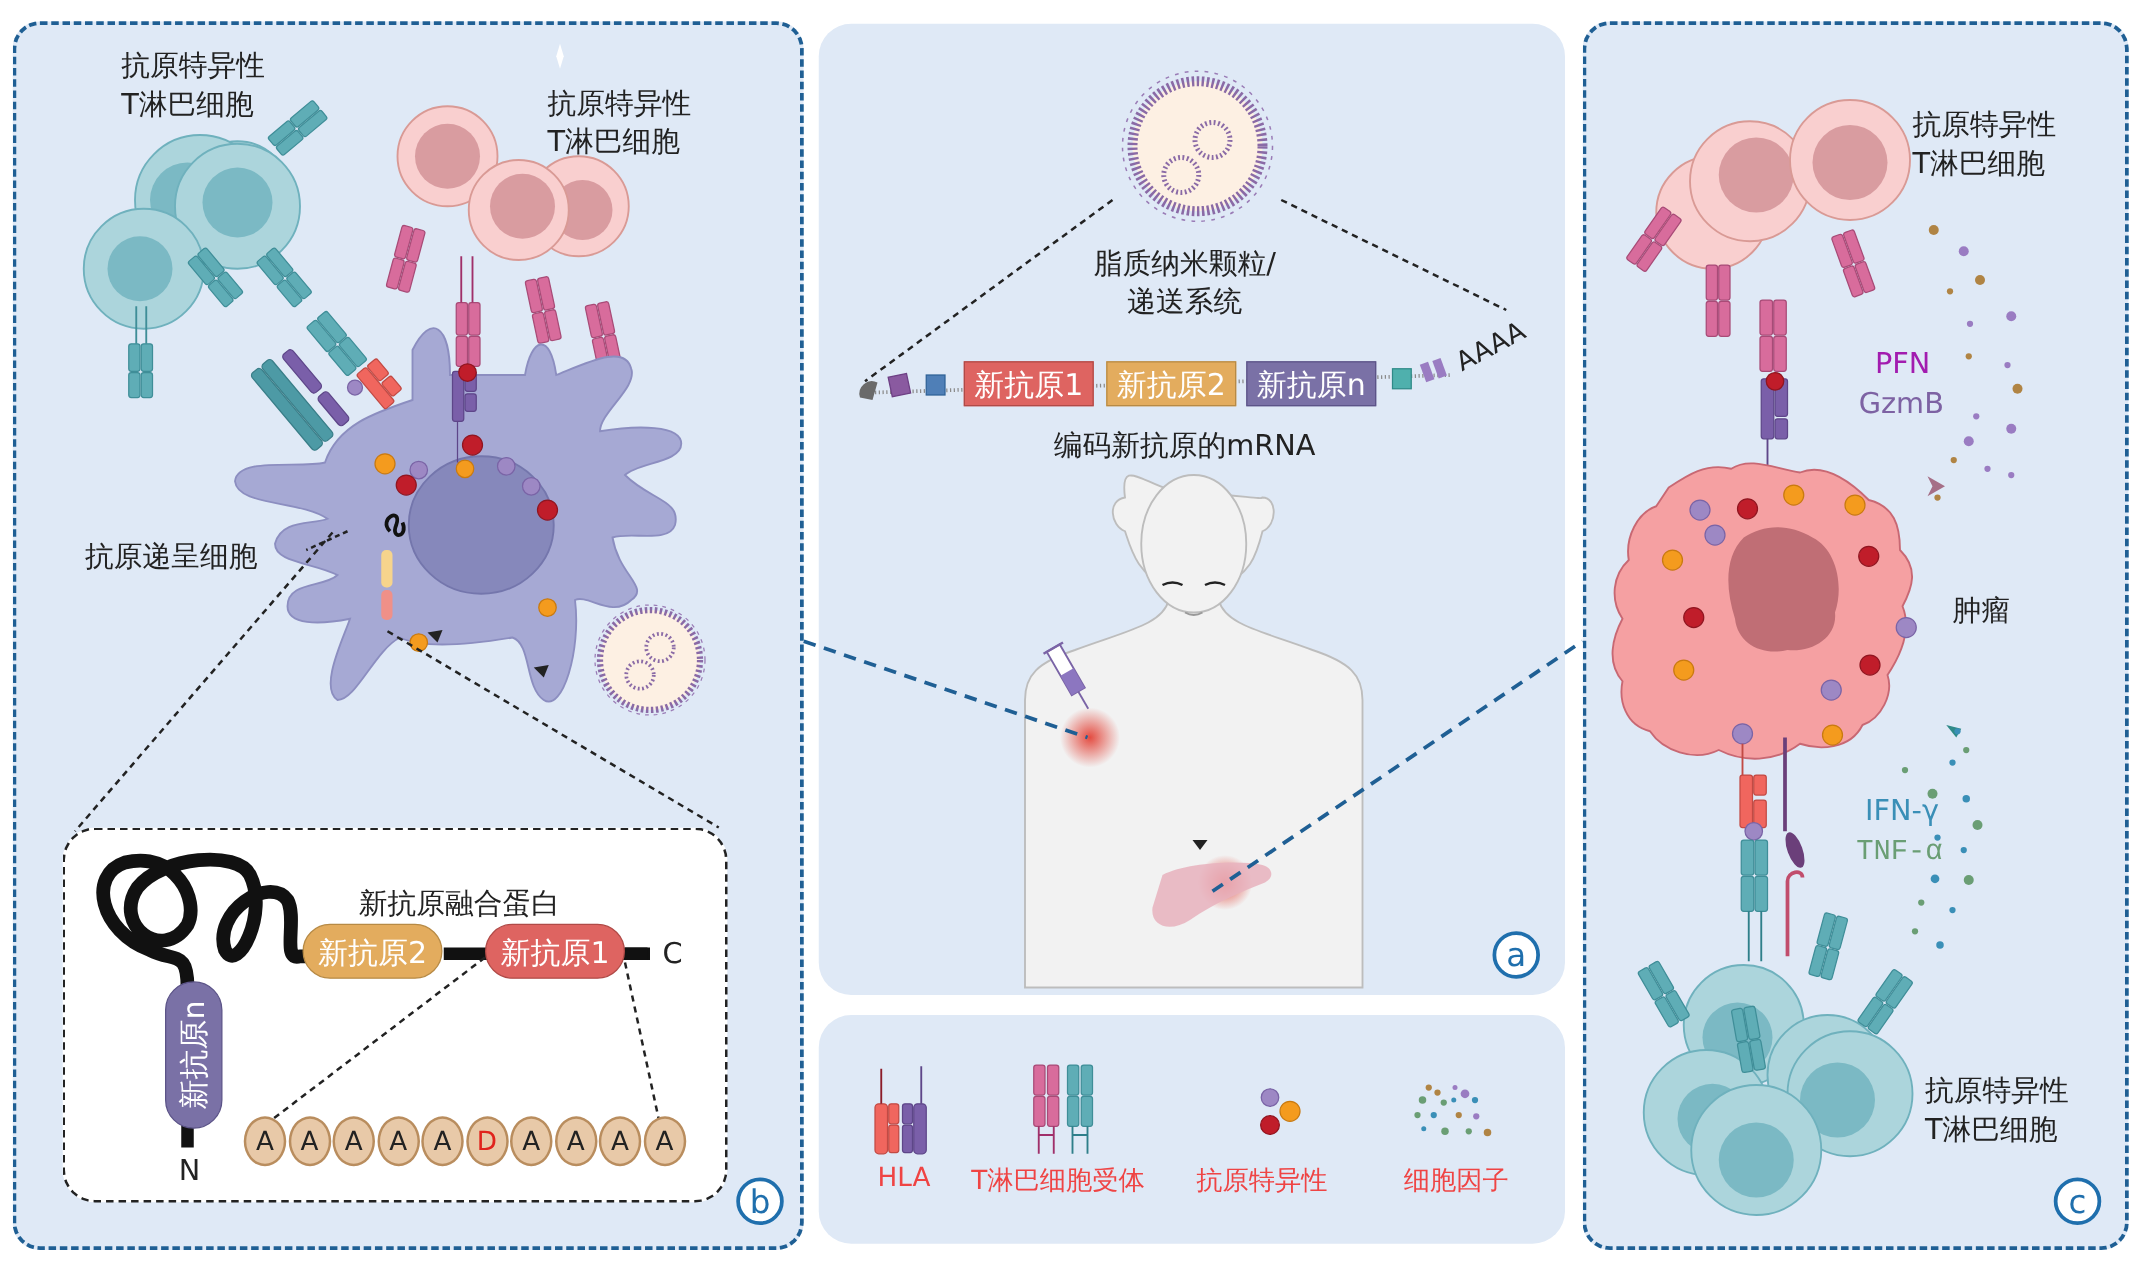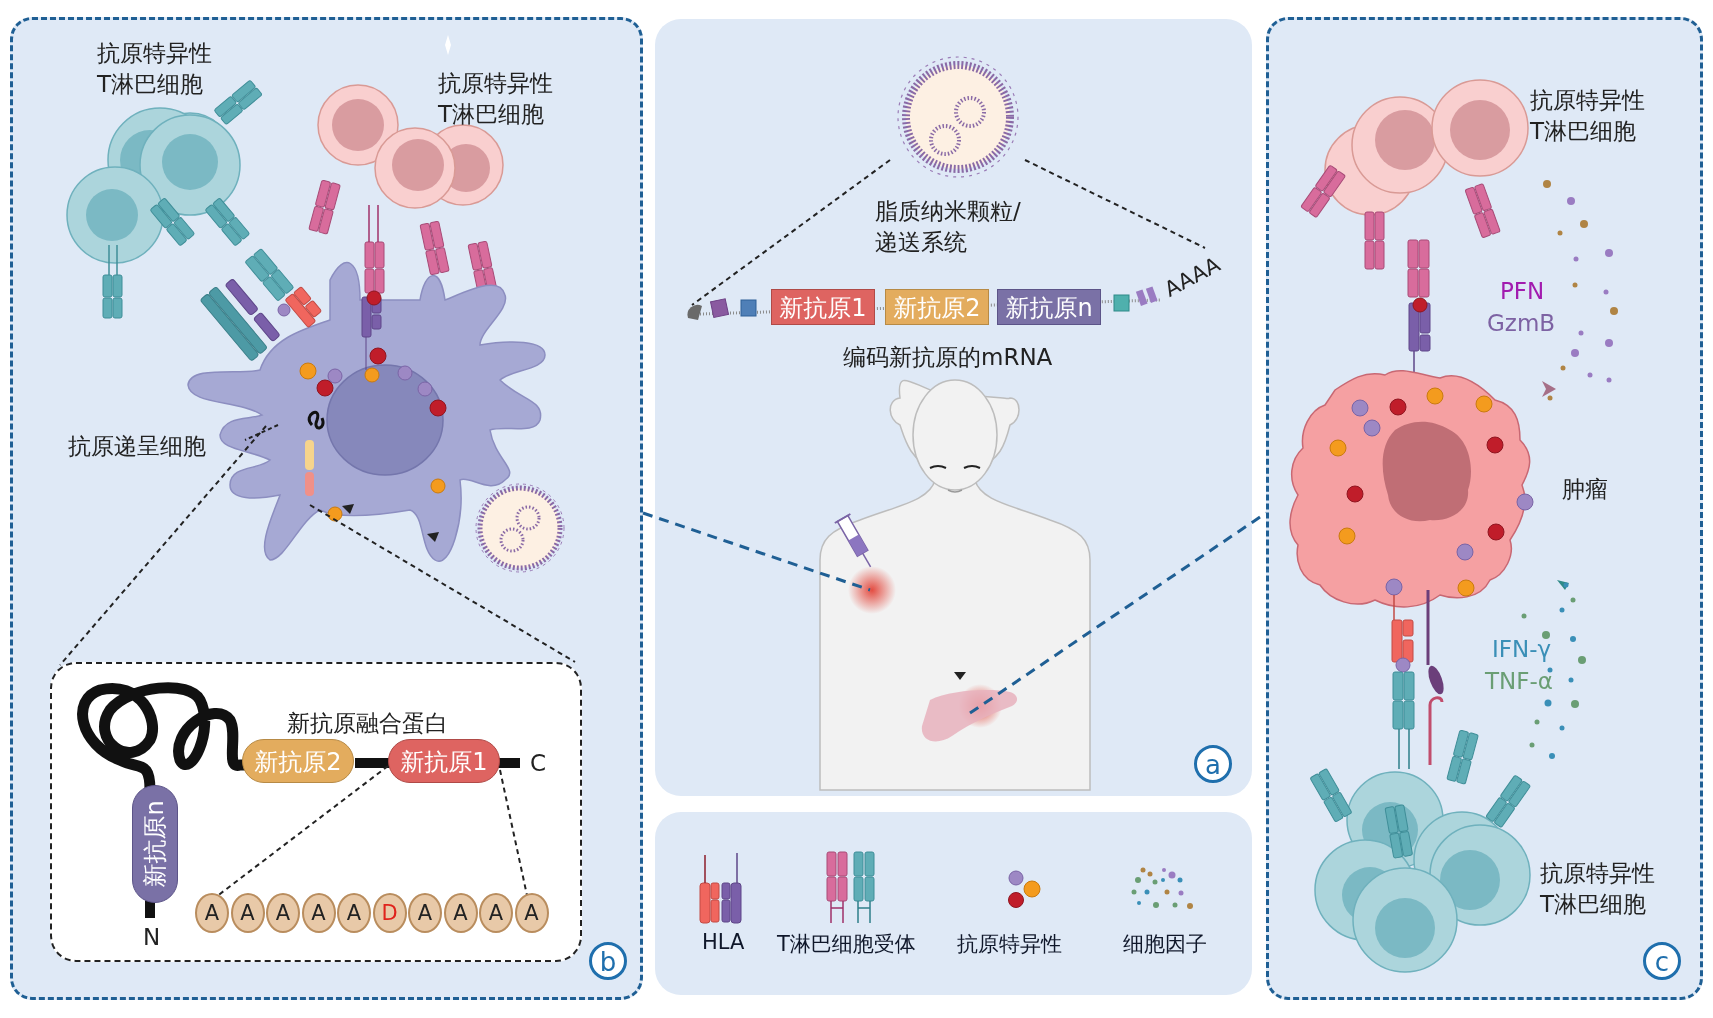--- a/index.html
+++ b/index.html
@@ -7,21 +7,21 @@
   .panel{position:absolute;background:#dfe9f6;}
   .panel-dashed{border:3px dashed #1f5f94;border-radius:22px;box-sizing:border-box;}
   .panel-solid{border-radius:26px;}
   .lbl{position:absolute;font-size:23px;line-height:31px;color:#222;white-space:nowrap;}
   .badge{position:absolute;width:38px;height:38px;border:3px solid #1f6fad;border-radius:50%;color:#1f6fad;font-size:26px;line-height:34px;text-align:center;background:#fff;box-sizing:border-box;font-family:"DejaVu Sans",sans-serif;}
   svg{position:absolute;left:0;top:0;}
   .inset{position:absolute;left:50px;top:662px;width:532px;height:300px;background:#fff;border:2.5px dashed #222;border-radius:26px;box-sizing:border-box;}
   .pill{position:absolute;height:44px;border-radius:22px;color:#fff;font-size:24px;line-height:44px;text-align:center;box-sizing:border-box;}
   .mrna-box{position:absolute;height:36px;color:#fff;font-size:24px;line-height:36px;text-align:center;box-sizing:border-box;}
   .aa{position:absolute;top:893px;width:34px;height:40px;border-radius:50%;background:#e8c9a8;border:2px solid #b98d5e;box-sizing:border-box;font-size:21px;line-height:36px;text-align:center;color:#222;}
-  .legend-label{position:absolute;font-size:21px;color:#0f172a;white-space:nowrap;text-align:center;}
+  .legend-label{position:absolute;font-size:21px;color:#ef4444;white-space:nowrap;text-align:center;}
 </style>
 </head>
 <body>
 
 <div class="panel panel-dashed" style="left:10px;top:17px;width:633px;height:983px;"></div>
 
 <div class="panel panel-solid" style="left:655px;top:19px;width:597px;height:777px;"></div>
 
 <div class="panel panel-solid" style="left:655px;top:812px;width:597px;height:183px;"></div>
 
@@ -442,21 +442,21 @@
     <div class="aa" style="left: 337px;">A</div>
     <div class="aa" style="left: 372.5px; color: rgb(224, 35, 28);">D</div>
     <div class="aa" style="left: 408px;">A</div>
     <div class="aa" style="left: 443.5px;">A</div>
     <div class="aa" style="left: 479px;">A</div>
     <div class="aa" style="left: 514.5px;">A</div>
   </div>
 
 <div class="badge" style="left:589px;top:942px;">b</div>
 
-<div class="lbl" style="left:875px;top:196px;text-align:left;">
+<div class="lbl" style="left:875px;top:196px;text-align:center;">
   <div>脂质纳米颗粒/</div>
     <div>递送系统</div>
 </div>
 <div class="mrna-box" style="left:771px;top:289px;width:104px;background:#de6461;border:1.5px solid #b04a47;">新抗原1</div>
 <div class="mrna-box" style="left:885px;top:289px;width:104px;background:#e3ac5e;border:1.5px solid #b78a45;">新抗原2</div>
 <div class="mrna-box" style="left:997px;top:289px;width:104px;background:#7a71a6;border:1.5px solid #5c5488;">新抗原n</div>
 <div class="lbl" style="left:1163px;top:262px;font-size:21px;transform:rotate(-28deg);">AAAA</div>
 <div class="lbl" style="left:843px;top:342px;text-align:center;">编码新抗原的mRNA</div>
 <div class="badge" style="left:1194px;top:745px;">a</div>
 
@@ -466,18 +466,18 @@
 <div class="legend-label" style="left:1123px;top:930px;">细胞因子</div>
 
 <div class="lbl" style="left:1530px;top:85px;">
   <div>抗原特异性</div>
     <div>T淋巴细胞</div>
 </div>
 <div class="lbl" style="left:1500px;top:276px;color:#a21caf;">PFN</div>
 <div class="lbl" style="left:1487px;top:308px;color:#7d62a3;">GzmB</div>
 <div class="lbl" style="left:1562px;top:474px;">肿瘤</div>
 <div class="lbl" style="left:1492px;top:634px;color:#3a8fb7;">IFN-γ</div>
-<div class="lbl" style="left:1485px;top:666px;color:#6a9e74;">TNF-α</div>
+<div class="lbl" style="left:1485px;top:666px;color:#6a9e74;font-family:Liberation Mono, monospace;">TNF-α</div>
 <div class="lbl" style="left:1540px;top:858px;">
   <div>抗原特异性</div>
     <div>T淋巴细胞</div>
 </div>
 <div class="badge" style="left:1643px;top:942px;">c</div>
 
 </body></html>

